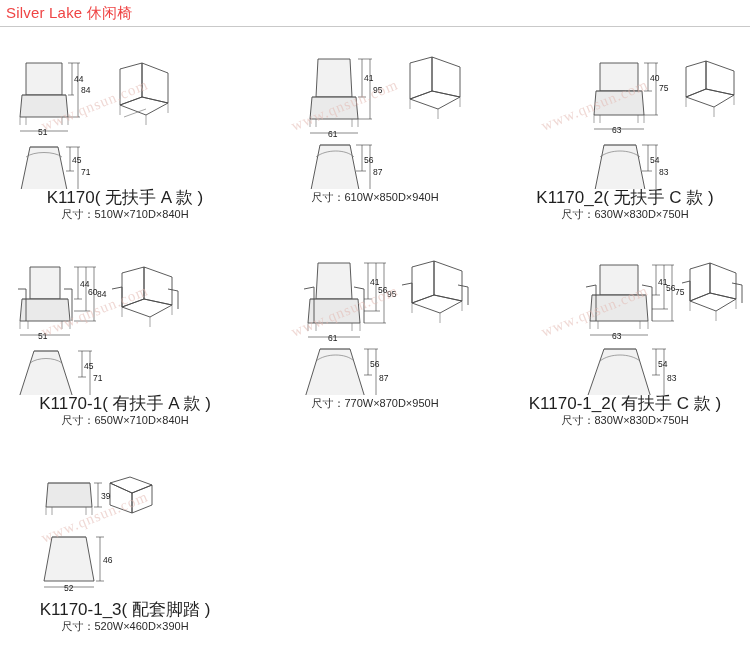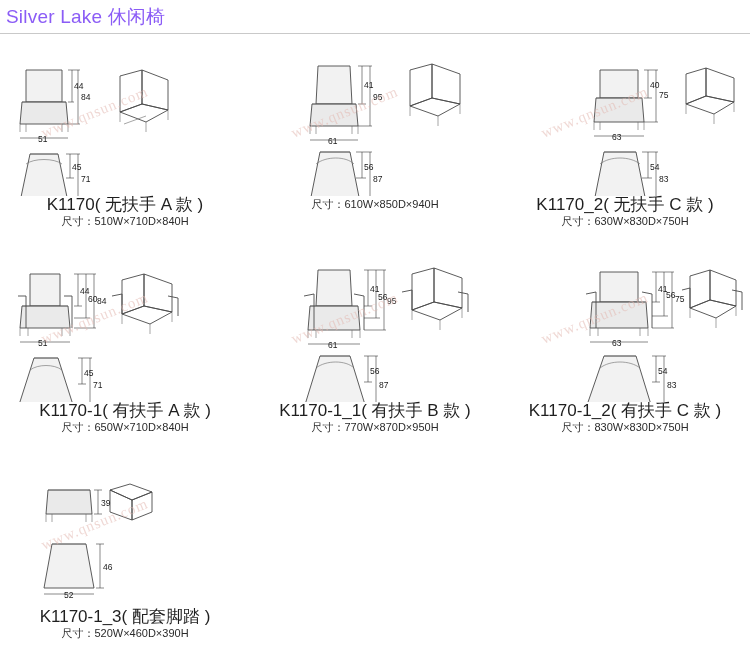--- a/index.html
+++ b/index.html
@@ -9,22 +9,22 @@
   }
   body {
     width: 750px;
     height: 650px;
     font-family: "Liberation Sans", sans-serif;
     color: #231f20;
     position: relative;
     overflow: hidden;
   }
   .page-title {
-    font-size: 19px;
-    color: #8b5cf6;
+    font-size: 15px;
+    color: #ef4444;
     padding: 4px 0 0 6px;
     letter-spacing: 0.2px;
   }
   .title-rule {
     width: 750px;
     height: 1px;
     background: #c9c9c9;
     margin-top: 3px;
   }
   .grid {
@@ -282,21 +282,20 @@
         </g>
         <text class="dimtxt" x="120" y="40">41</text>
         <text class="dimtxt" x="128" y="48">56</text>
         <text class="dimtxt" x="137" y="52">95</text>
         <text class="dimtxt" x="78" y="96">61</text>
         <text class="dimtxt" x="120" y="122">56</text>
         <text class="dimtxt" x="129" y="136">87</text>
         <text class="dimtxt" x="78" y="166">77</text>
       </svg>
     </div>
-    <div class="cap">K1170-1_1( 有扶手 B 款 )</div>
     <div class="cap dim">尺寸：770W×870D×950H</div>
   </div>
 
   <div class="cell" style="left:500px; top:218px;">
     <div class="art">
       <span class="wm" style="left:38px; top:58px; transform:rotate(-22deg);">www.qnsun.com</span>
       <svg width="250" height="150" viewBox="0 0 250 150">
         <path class="fillpanel" d="M100 20 L138 20 L138 50 L100 50 Z"></path>
         <path class="fillpanel2" d="M92 50 L146 50 L148 76 L90 76 Z"></path>
         <path class="thin" d="M92 50 L146 50"></path>

